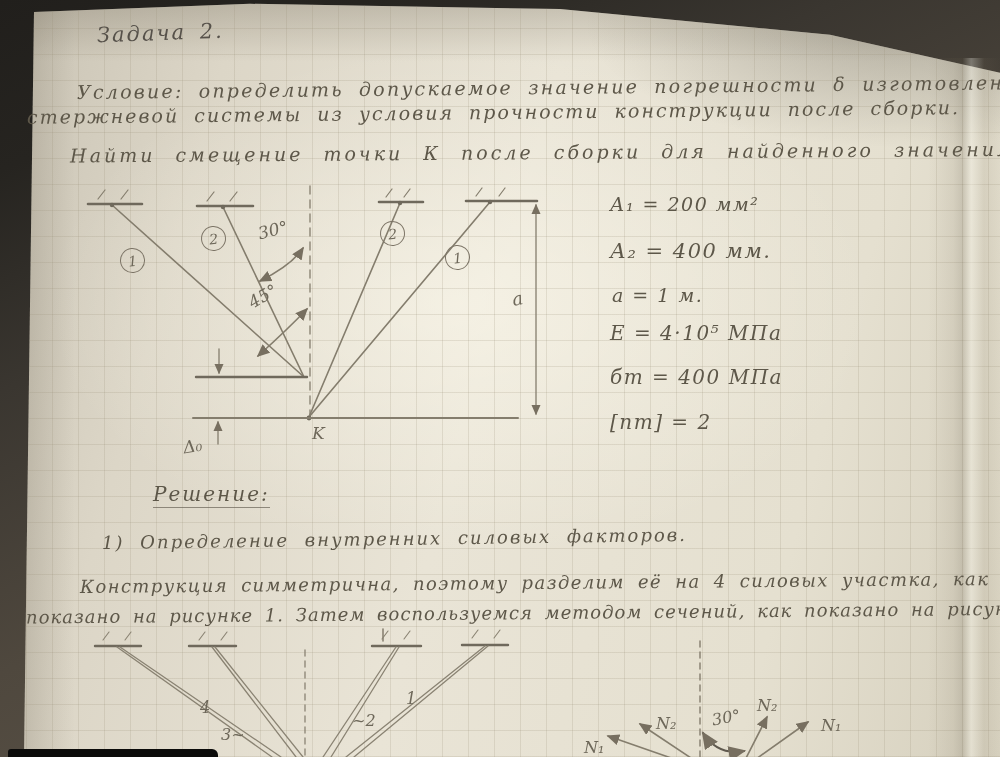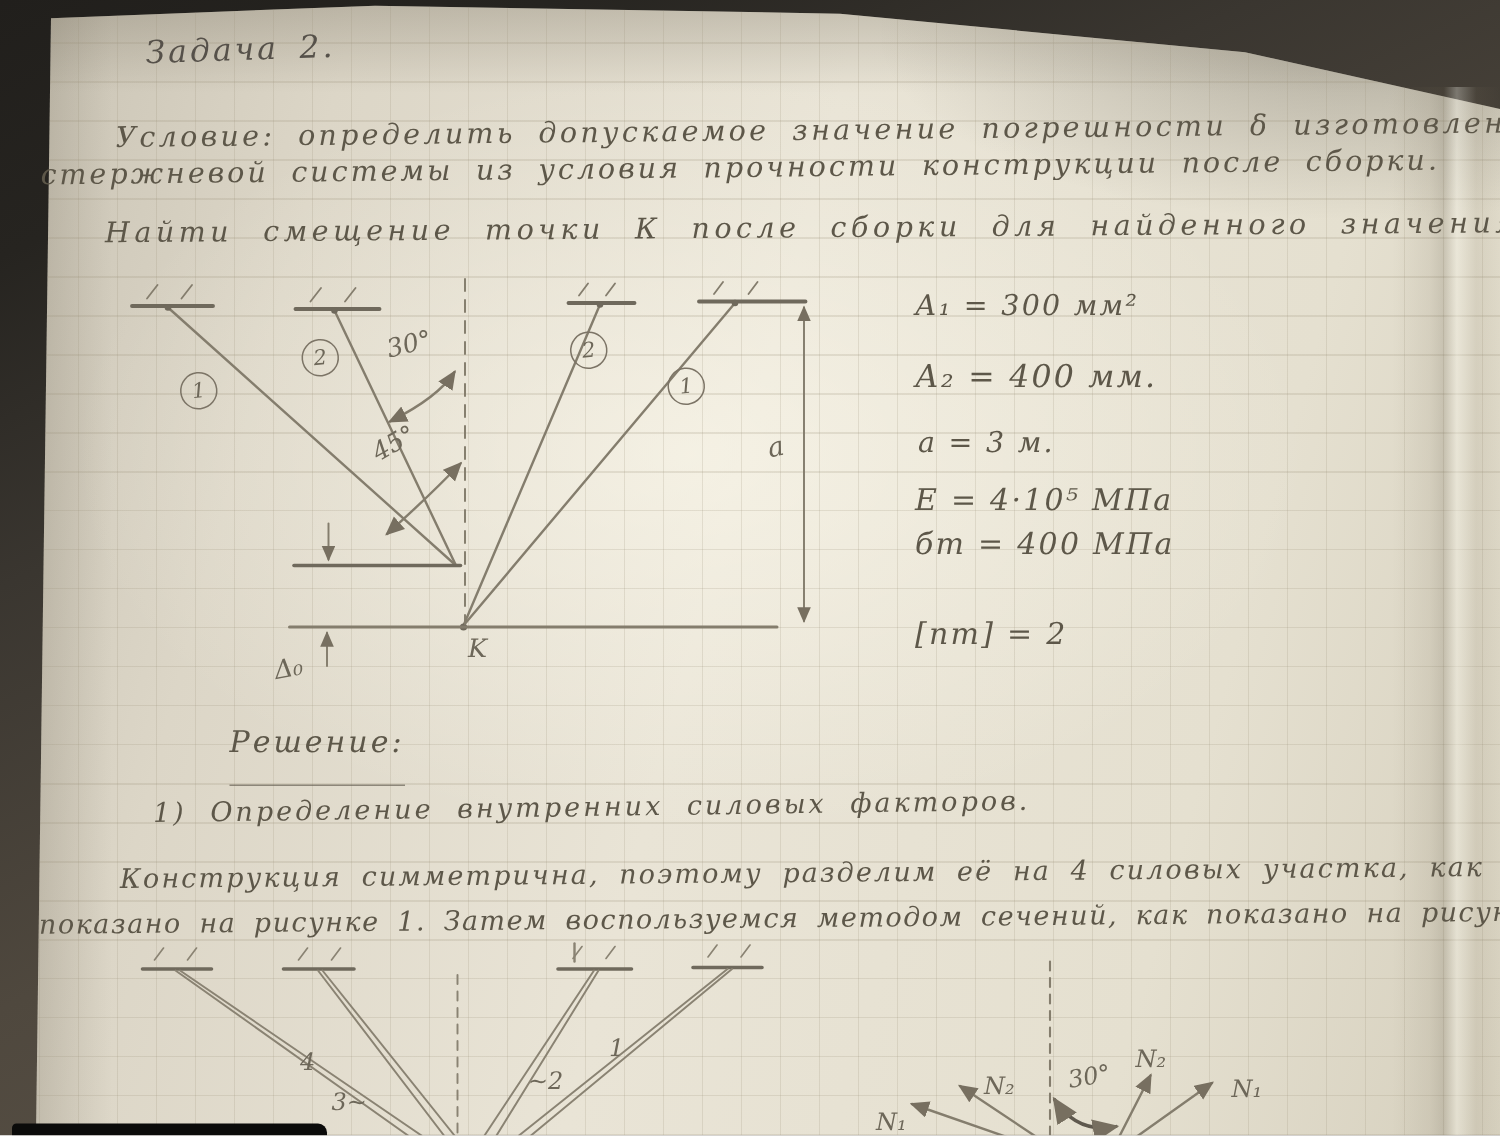--- a/index.html
+++ b/index.html
@@ -94,41 +94,41 @@
   </svg>
 
   <div class="hw" style="left:97px;top:22px;font-size:21px;letter-spacing:2px;word-spacing:5px;transform:rotate(-2deg);color:#56514a;">Задача 2.</div>
 
   <div class="hw" style="left:77px;top:77px;font-size:19px;letter-spacing:2.2px;word-spacing:7px;transform:rotate(-0.6deg);">Условие: определить допускаемое значение погрешности δ изготовления</div>
   <div class="hw" style="left:27px;top:102px;font-size:19px;letter-spacing:2px;word-spacing:7px;transform:rotate(-0.6deg);">стержневой системы из условия прочности конструкции после сборки.</div>
 
   <div class="hw" style="left:70px;top:142px;font-size:19px;letter-spacing:3px;word-spacing:11px;transform:rotate(-0.4deg);">Найти смещение точки К после сборки для найденного значения δ.</div>
 
   <div>
-    <div class="hw" style="left:610px;top:194px;font-size:19px;letter-spacing:1.5px;">А₁ = 300 мм²</div>
+    <div class="hw" style="left:610px;top:194px;font-size:19px;letter-spacing:1.5px;">А₁ = 200 мм²</div>
     <div class="hw" style="left:610px;top:240px;font-size:21px;letter-spacing:1.5px;">А₂ = 400 мм.</div>
-    <div class="hw" style="left:612px;top:285px;font-size:19px;letter-spacing:1.5px;">а = 3 м.</div>
+    <div class="hw" style="left:612px;top:285px;font-size:19px;letter-spacing:1.5px;">а = 1 м.</div>
     <div class="hw" style="left:610px;top:322px;font-size:20px;letter-spacing:1.5px;">Е = 4·10⁵ МПа</div>
-    <div class="hw" style="left:610px;top:351px;font-size:20px;letter-spacing:1.5px;">бт = 400 МПа</div>
+    <div class="hw" style="left:610px;top:366px;font-size:20px;letter-spacing:1.5px;">бт = 400 МПа</div>
     <div class="hw" style="left:610px;top:411px;font-size:20px;letter-spacing:1.5px;">[nт] = 2</div>
   </div>
 
   <div>
     <div class="circ" style="left:120px;top:248px;">1</div>
     <div class="circ" style="left:201px;top:226px;">2</div>
     <div class="circ" style="left:380px;top:221px;">2</div>
     <div class="circ" style="left:445px;top:245px;">1</div>
     <div class="hw pencil" style="left:258px;top:221px;font-size:17px;transform:rotate(-14deg);">30°</div>
     <div class="hw pencil" style="left:248px;top:287px;font-size:17px;transform:rotate(-30deg);">45°</div>
     <div class="hw pencil" style="left:312px;top:424px;font-size:17px;">K</div>
     <div class="hw pencil" style="left:183px;top:437px;font-size:17px;transform:rotate(-10deg);">Δ₀</div>
     <div class="hw pencil" style="left:512px;top:289px;font-size:18px;transform:rotate(-12deg);">a</div>
   </div>
 
-  <div class="hw" style="left:153px;top:483px;font-size:20px;letter-spacing:2px;border-bottom:1.5px solid rgba(95,89,77,.65);padding-bottom:18px;">Решение:</div>
+  <div class="hw" style="left:153px;top:483px;font-size:20px;letter-spacing:2px;border-bottom:1.5px solid rgba(95,89,77,.65);padding-bottom:2px;">Решение:</div>
 
   <div class="hw" style="left:102px;top:529px;font-size:18px;letter-spacing:2px;word-spacing:8px;transform:rotate(-0.8deg);">1) Определение внутренних силовых факторов.</div>
 
   <div class="hw" style="left:80px;top:573px;font-size:18px;letter-spacing:1.4px;word-spacing:6px;transform:rotate(-0.5deg);">Конструкция симметрична, поэтому разделим её на 4 силовых участка, как</div>
   <div class="hw" style="left:26px;top:603px;font-size:18px;letter-spacing:1px;word-spacing:5px;transform:rotate(-0.5deg);">показано на рисунке 1. Затем воспользуемся методом сечений, как показано на рисунке 2.</div>
 
   <div>
     <div class="hw pencil" style="left:200px;top:699px;font-size:16px;">4</div>
     <div class="hw pencil" style="left:221px;top:726px;font-size:16px;">3~</div>
     <div class="hw pencil" style="left:352px;top:712px;font-size:16px;">~2</div>

